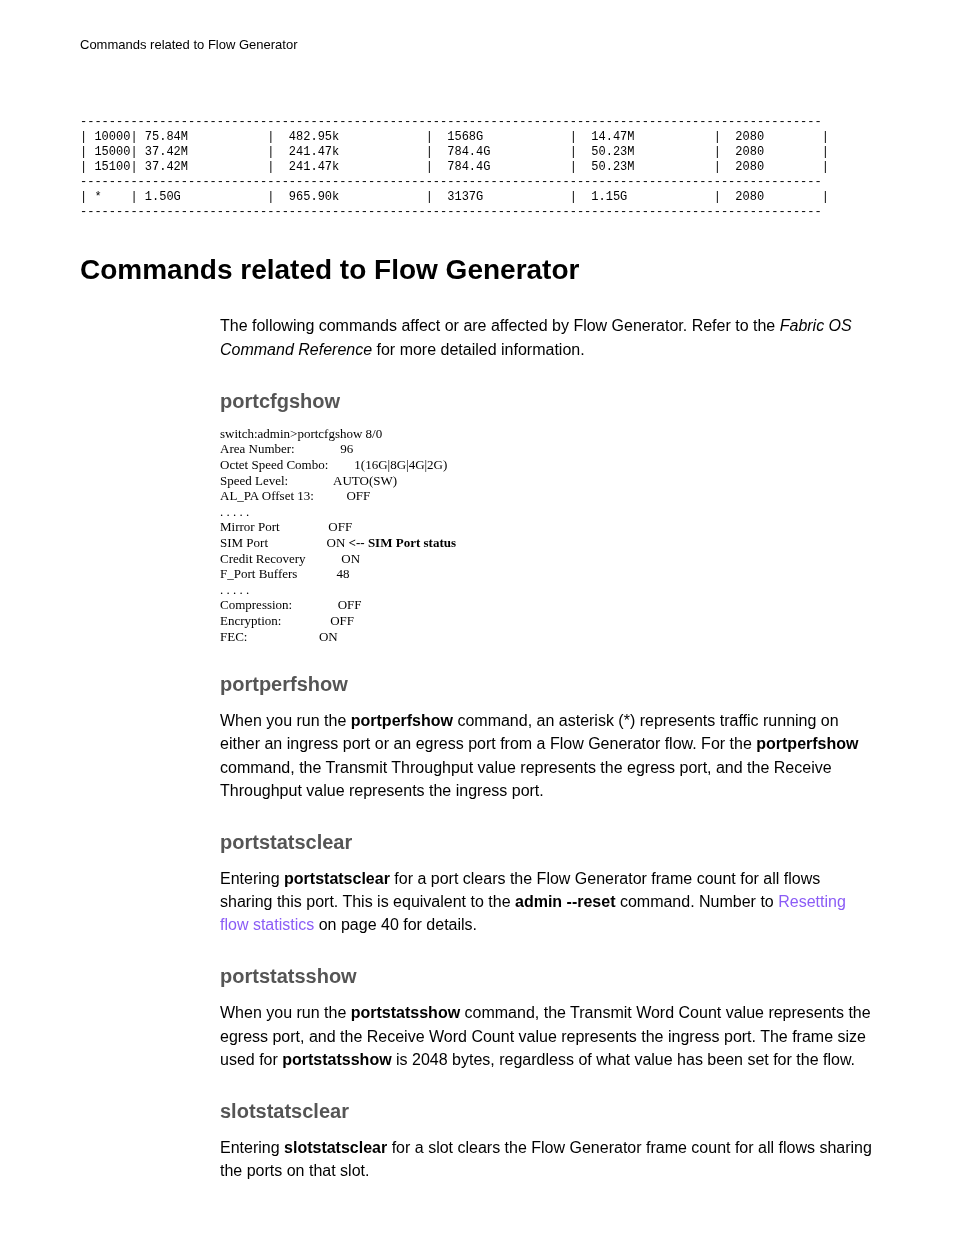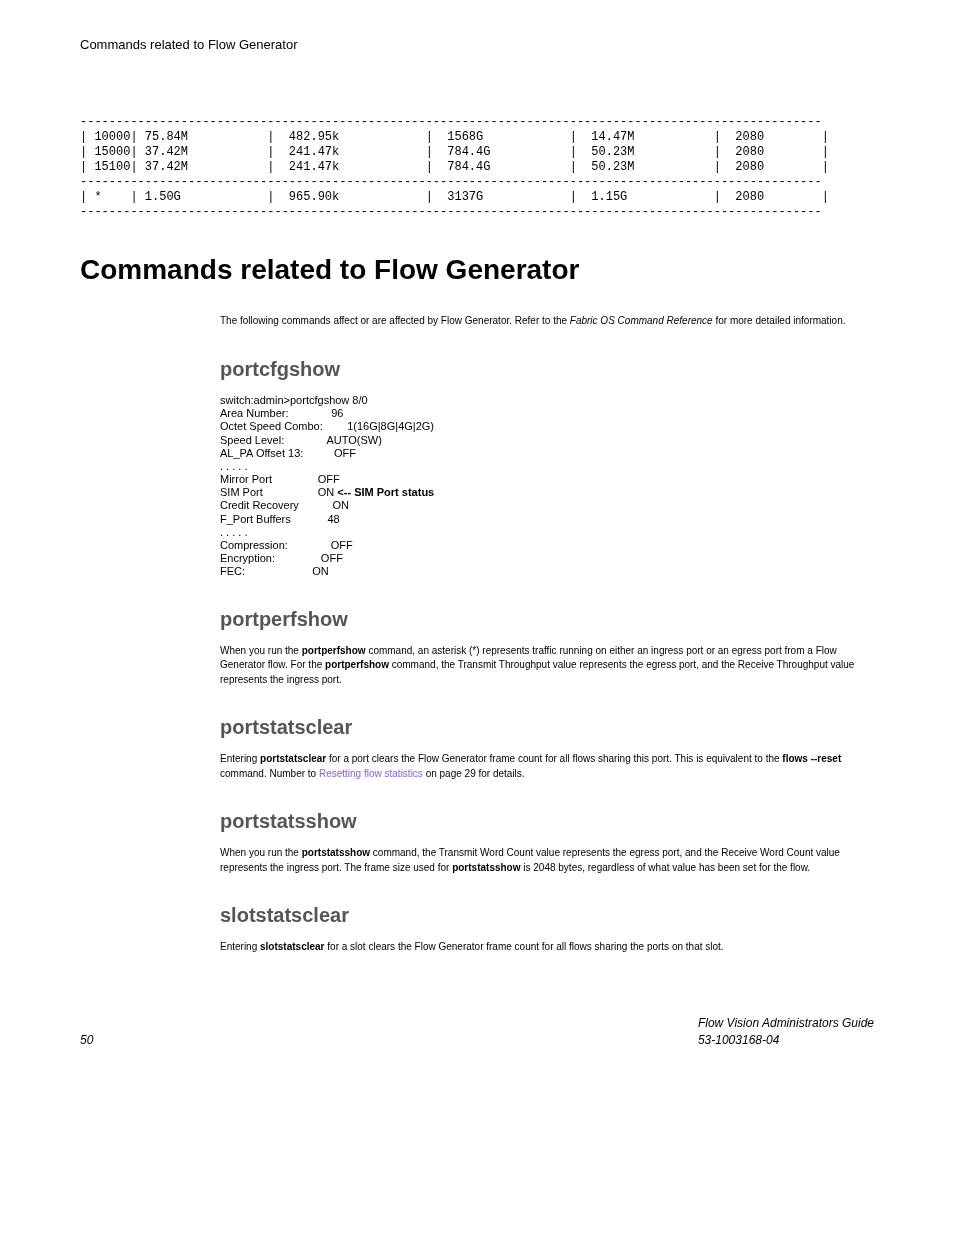--- a/index.html
+++ b/index.html
@@ -34,29 +34,29 @@
     margin-left: 140px;
   }
   h2 {
     font-family: Arial, Helvetica, sans-serif;
     font-size: 20px;
     font-weight: bold;
     color: #555;
     margin: 26px 0 10px 0;
   }
   p {
-    font-size: 10px;
+    font-size: 16px;
     margin: 0 0 12px 0;
   }
   .italic { font-style: italic; }
   .bold { font-weight: bold; }
   .link { color: #8b5cf6; }
   pre.small {
-    font-family: Liberation Sans, sans-serif;
-    font-size: 11px;
+    font-family: Liberation Serif, serif;
+    font-size: 13px;
     white-space: pre;
     line-height: 1.2;
     margin: 6px 0 14px 0;
   }
   .footer {
     display: flex;
     justify-content: space-between;
     align-items: flex-end;
     margin-top: 60px;
     font-size: 12px;
@@ -101,21 +101,21 @@
 Encryption:               OFF
 FEC:                      ON</span></pre>
 
   <h2>portperfshow</h2>
   <p>
     <span>When you run the </span><span class="bold">portperfshow</span><span> command, an asterisk (*) represents traffic running on either an ingress port or an egress port from a Flow Generator flow. For the </span><span class="bold">portperfshow</span><span> command, the Transmit Throughput value represents the egress port, and the Receive Throughput value represents the ingress port.</span>
   </p>
 
   <h2>portstatsclear</h2>
   <p>
-    <span>Entering </span><span class="bold">portstatsclear</span><span> for a port clears the Flow Generator frame count for all flows sharing this port. This is equivalent to the </span><span class="bold">flows --reset</span><span> command. Number to </span><span class="link">Resetting flow statistics</span><span> on page 29 for details.</span>
+    <span>Entering </span><span class="bold">portstatsclear</span><span> for a port clears the Flow Generator frame count for all flows sharing this port. This is equivalent to the </span><span class="bold">admin --reset</span><span> command. Number to </span><span class="link">Resetting flow statistics</span><span> on page 40 for details.</span>
   </p>
 
   <h2>portstatsshow</h2>
   <p>
     <span>When you run the </span><span class="bold">portstatsshow</span><span> command, the Transmit Word Count value represents the egress port, and the Receive Word Count value represents the ingress port. The frame size used for </span><span class="bold">portstatsshow</span><span> is 2048 bytes, regardless of what value has been set for the flow.</span>
   </p>
 
   <h2>slotstatsclear</h2>
   <p>
     <span>Entering </span><span class="bold">slotstatsclear</span><span> for a slot clears the Flow Generator frame count for all flows sharing the ports on that slot.</span>

